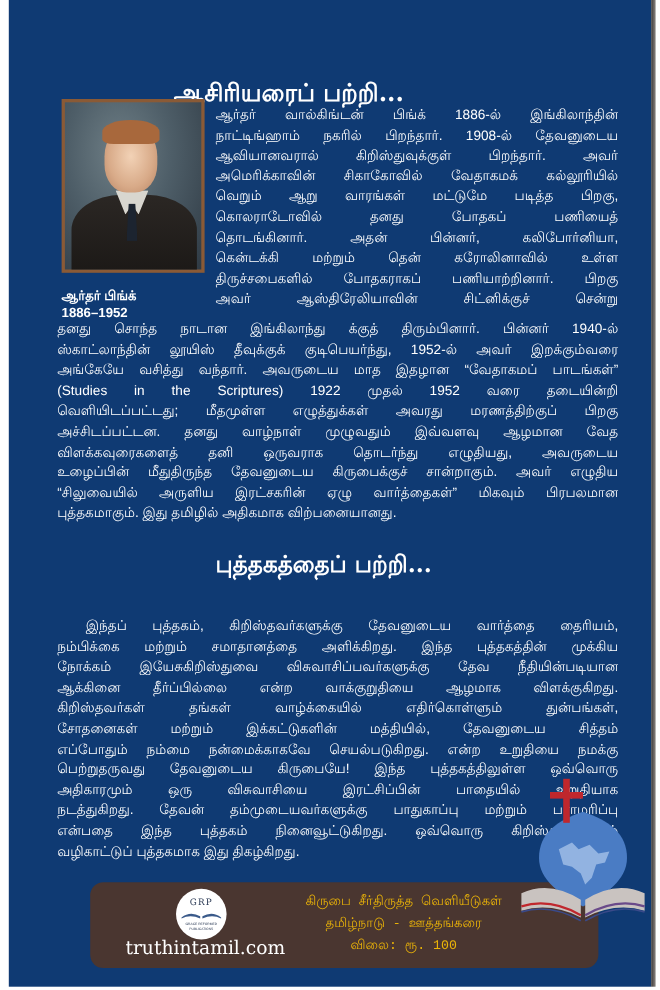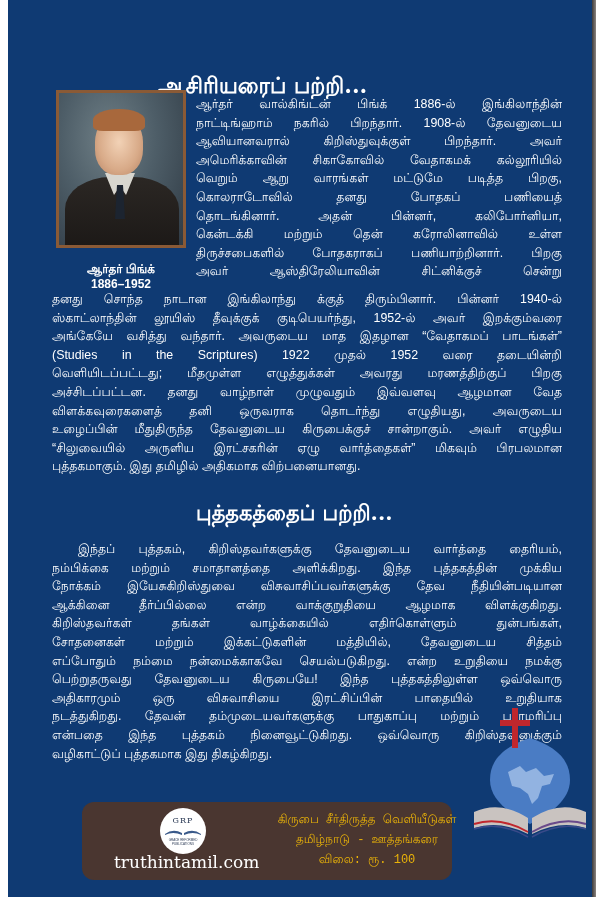--- a/index.html
+++ b/index.html
@@ -48,41 +48,41 @@
   }
   .portrait .collar {
     position: absolute; left: 46px; top: 80px; width: 30px; height: 22px;
     background: #d8d6cf; clip-path: polygon(0 0, 100% 0, 70% 100%, 50% 60%, 30% 100%);
   }
   .portrait .tie {
     position: absolute; left: 56px; top: 92px; width: 10px; height: 34px;
     background: #1c2430; clip-path: polygon(20% 0, 80% 0, 100% 100%, 0 100%);
   }
   .caption {
-    position: absolute; left: 56px; top: 262px; width: 130px; text-align: center;
+    position: absolute; left: 56px; top: 262px; width: 130px; 
     color: #ffffff; font-weight: bold; font-size: 12px; line-height: 15px;
   }
 
   .para {
     position: absolute; color: #ffffff; font-size: 12.4px; line-height: 18.6px;
     text-align: justify;
   }
   .para .line { display: block; text-align: justify; text-align-last: justify; white-space: nowrap; overflow: hidden; }
   .para .line.last { text-align-last: left; }
   .p1 { left: 196px; top: 95px; width: 366px; }
   .p2 { left: 52px; top: 290px; width: 510px; }
   .p3 { left: 52px; top: 540px; width: 510px; }
-  .p3 .line.indent { padding-left: 26px; }
+  .p3 .line.indent { padding-left: 26px; margin-top: 20px; }
 
   .logo {
     position: absolute; left: 470px; top: 700px; width: 120px; height: 140px;
   }
 
   .banner {
-    position: absolute; left: 82px; top: 802px; width: 370px; height: 78px;
+    position: absolute; left: 82px; top: 802px; width: 462px; height: 78px;
     background: #4a3630; border-radius: 12px;
   }
   .grp-badge {
     position: absolute; left: 80px; top; top: 6px; width: 46px; height: 46px; border-radius: 50%;
     background: #ffffff; text-align: center; overflow: hidden;
   }
   .grp-badge .grp {
     display: block; font-family: "DejaVu Serif", serif; font-size: 8px; color: #2b3a55; margin-top: 8px; letter-spacing: 1px;
   }
   .grp-badge .sub {

